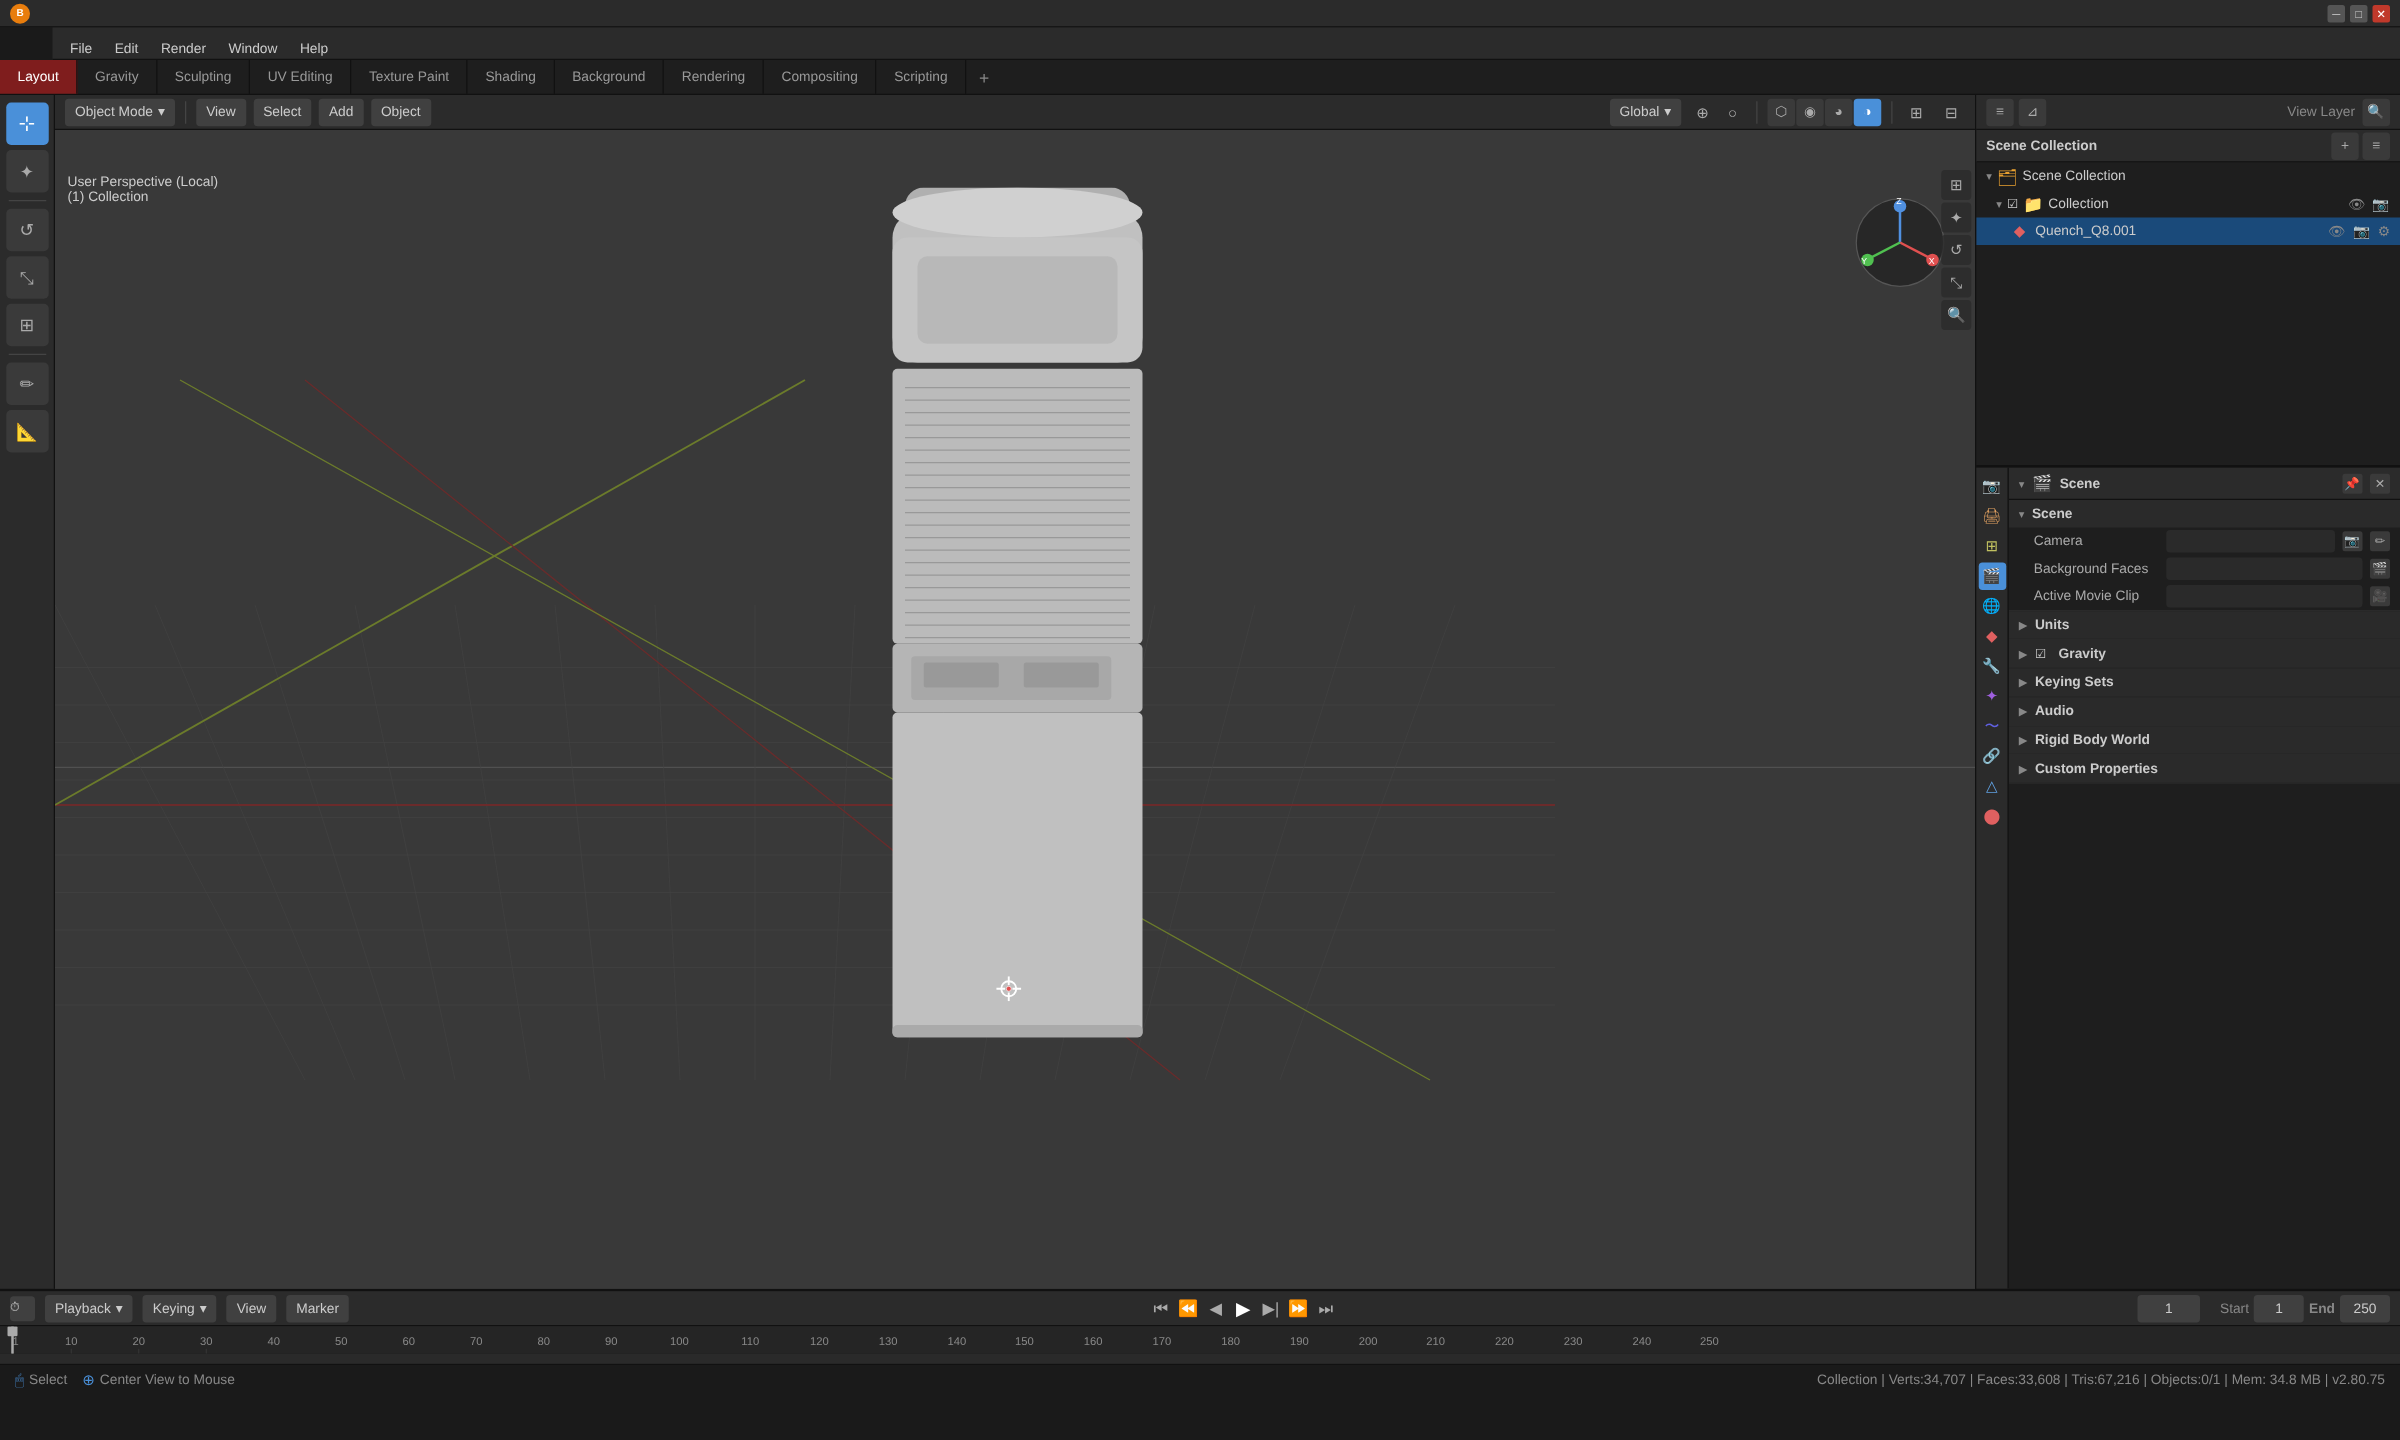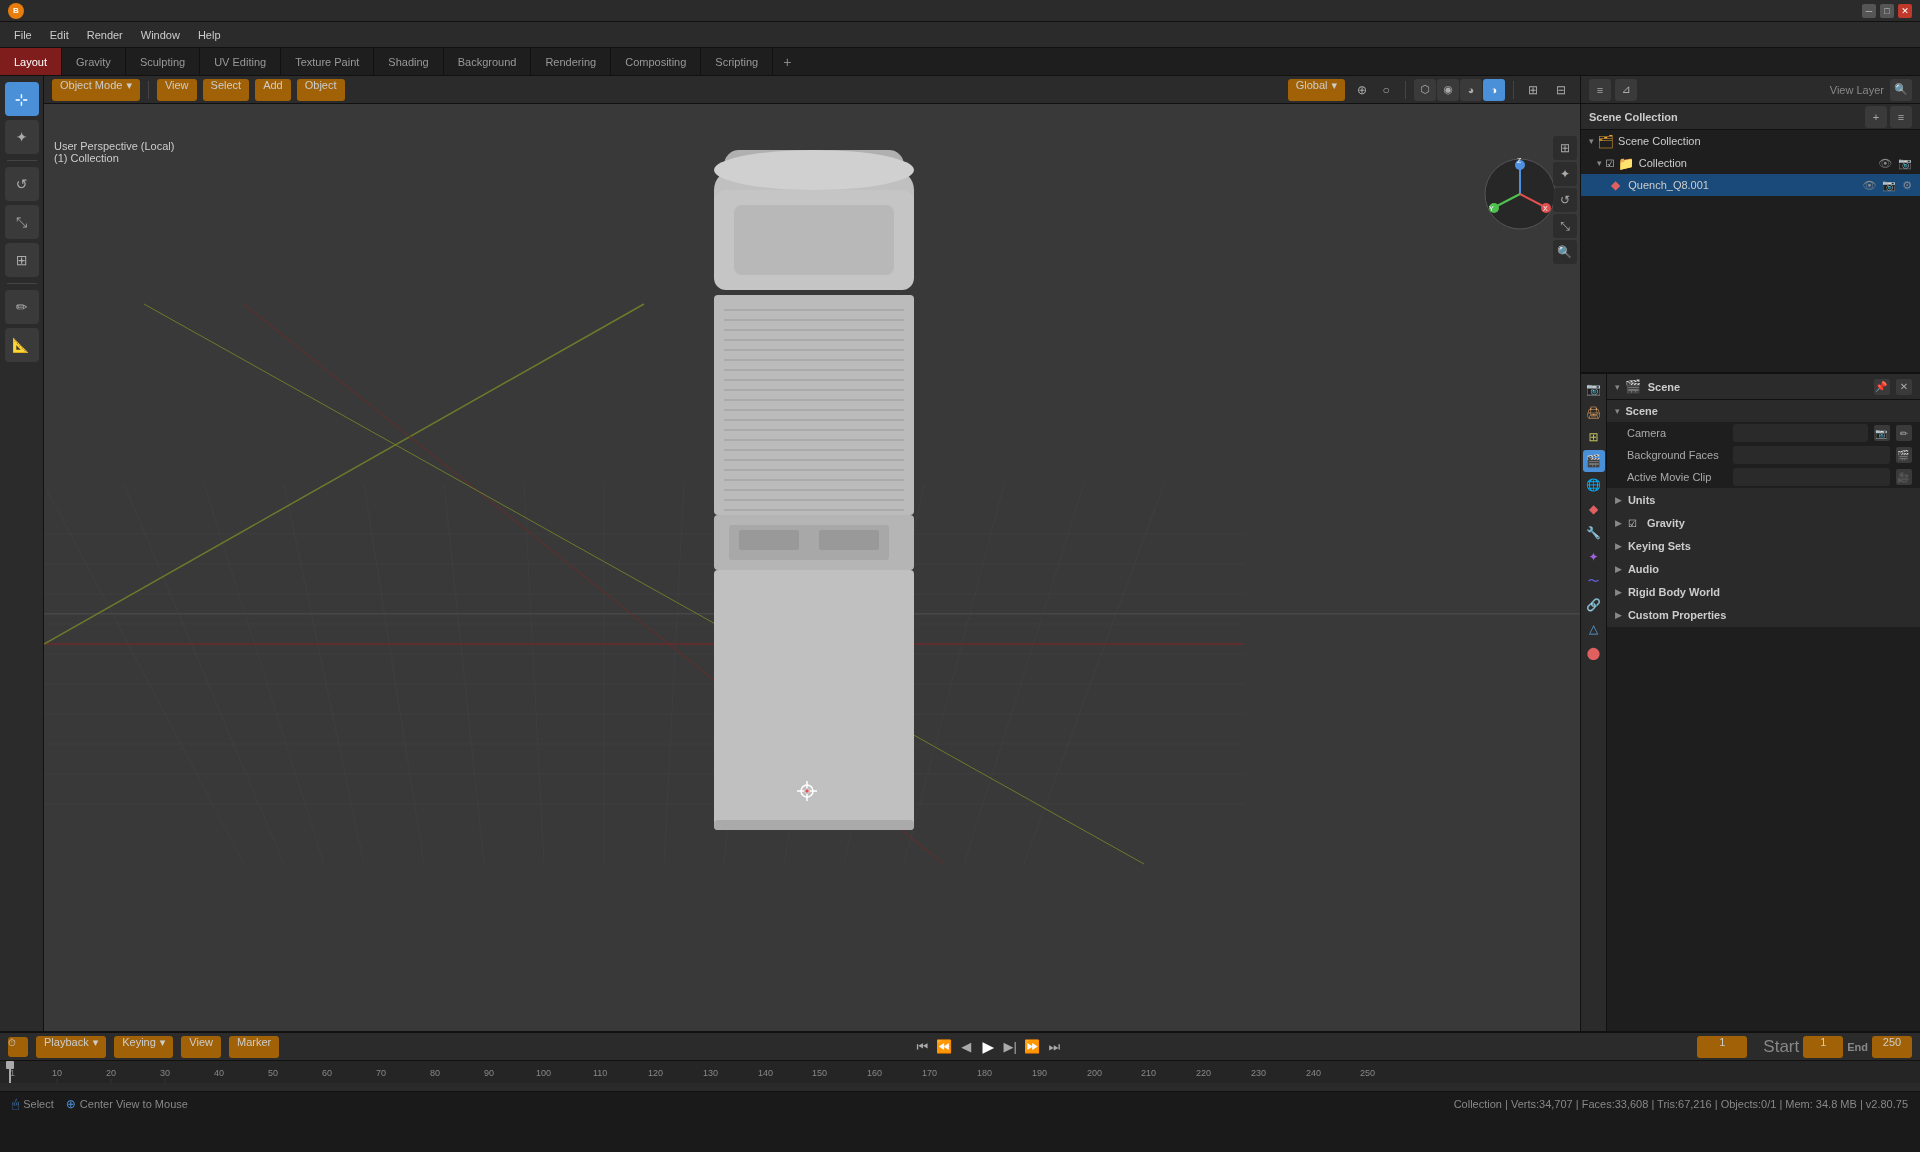--- a/index.html
+++ b/index.html
@@ -49,24 +49,25 @@
       border-radius: 50%;
       display: flex; align-items: center; justify-content: center;
       font-size: 8px; font-weight: bold; color: white;
     }
 
     
     #menu-bar {
       height: 26px;
       background: #2b2b2b;
       display: flex;
-      align-items: center;
+      align-items: flex-end;
       gap: 2px;
       padding: 0 6px;
       border-bottom: 1px solid #111;
+      margin-left: 42px;
     }
     .menu-item {
       padding: 2px 8px;
       cursor: pointer;
       border-radius: 3px;
       font-size: 11px;
       color: #ccc;
     }
 
     
@@ -153,24 +154,24 @@
       padding: 0 8px;
       gap: 6px;
       border-bottom: 1px solid #111;
       position: absolute;
       top: 0; left: 0; right: 0;
       z-index: 10;
     }
     .vp-header-btn {
       height: 22px;
       padding: 0 8px;
-      background: #a16207;
+      background: #404040;
       border-radius: 3px;
       display: flex;
-      align-items: flex-start;
+      align-items: center;
       gap: 4px;
       cursor: pointer;
       font-size: 11px;
       color: #ccc;
     }
     .vp-header-sep { width: 1px; height: 18px; background: #444; margin: 0 2px; }
     .vp-header-spacer { flex: 1; }
 
     
     #viewport-info {
@@ -908,21 +909,21 @@
       <div class="tl-btn" title="Jump to End">⏭</div>
     </div>
 
     <div style="flex:1"></div>
 
     <div class="vp-header-btn" style="width:50px; justify-content:center;">
       <span>1</span>
     </div>
 
     <div style="display:flex; align-items:center; gap:4px; margin-left:8px;">
-      <span style="color:#888; font-size:17px;text-align:center;">Start</span>
+      <span style="color:#888; font-size:11px;text-align:center;">Start</span>
       <div class="vp-header-btn" style="width:40px; justify-content:center;">
         <span>1</span>
       </div>
       <span style="color:#888; font-size:11px;font-weight:bold;">End</span>
       <div class="vp-header-btn" style="width:40px; justify-content:center;">
         <span>250</span>
       </div>
     </div>
   </div>
 

